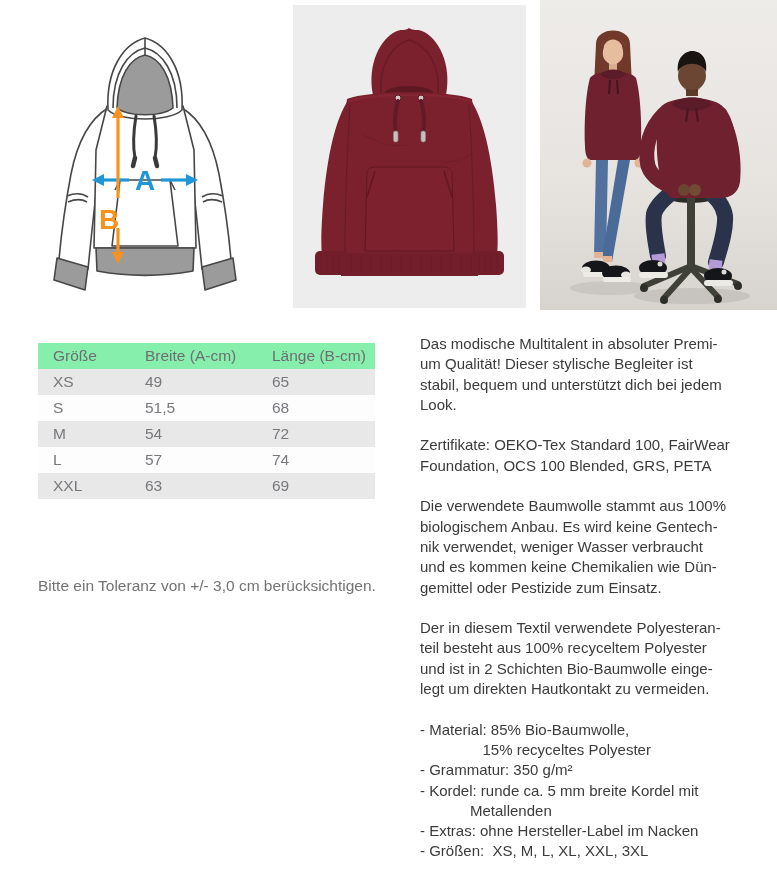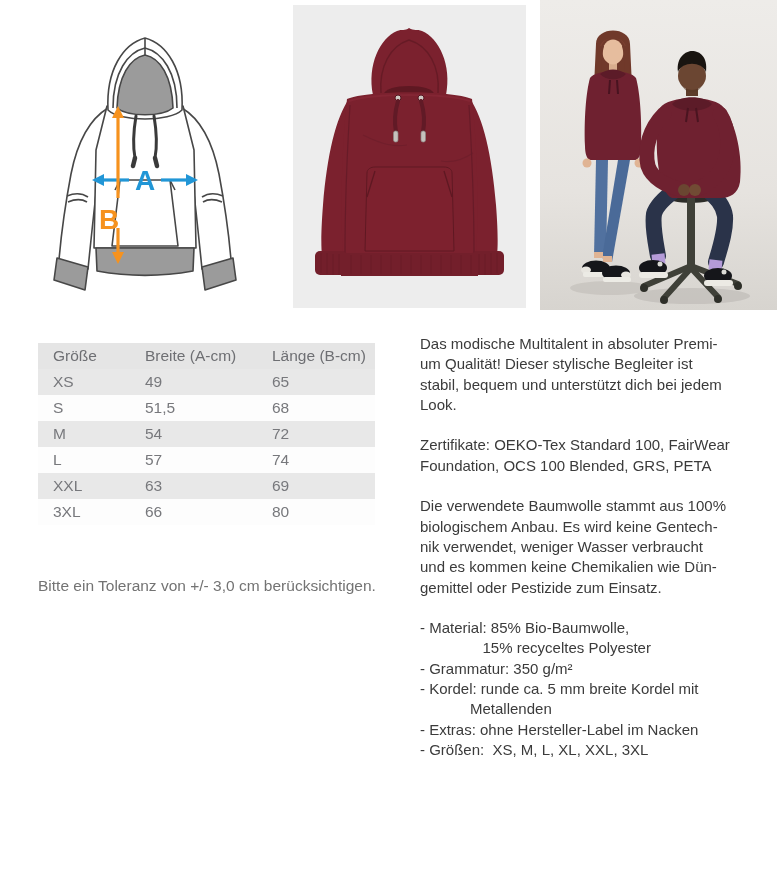--- a/index.html
+++ b/index.html
@@ -19,21 +19,21 @@
   .size-table {
     position:absolute; left:38px; top:343px; width:337px;
     border-collapse:collapse; table-layout:fixed;
     font-size:15.5px; color:#77787c;
   }
   .size-table col.c1 { width:107px; }
   .size-table col.c2 { width:127px; }
   .size-table col.c3 { width:103px; }
   .size-table th {
     font-weight:400; text-align:left; color:#6e6f73;
-    background:#e5e5e5; height:26px; padding:0;
+    background:#86efac; height:26px; padding:0;
   }
   .size-table td { height:26px; padding:0; }
   .size-table th:first-child, .size-table td:first-child { padding-left:15px; }
   .size-table tbody tr:nth-child(odd)  { background:#e8e8e8; }
   .size-table tbody tr:nth-child(even) { background:#fdfdfd; }
 
   .tolerance {
     position:absolute; left:38px; top:577px;
     font-size:15.5px; color:#737373;
   }
@@ -268,42 +268,41 @@
       <tr>
         <td>L</td>
         <td>57</td>
         <td>74</td>
       </tr>
       <tr>
         <td>XXL</td>
         <td>63</td>
         <td>69</td>
       </tr>
-      <tr>
-        <td>3XL</td>
-        <td>66</td>
-        <td>80</td>
-      </tr>
     </tbody>
   </table>
 
   <div class="tolerance">Bitte ein Toleranz von +/- 3,0 cm berücksichtigen.</div>
 
   <div class="description">
     <p>Das modische Multitalent in absoluter Premi-
 um Qualität! Dieser stylische Begleiter ist
 stabil, bequem und unterstützt dich bei jedem
 Look.</p>
     <p>Zertifikate: OEKO-Tex Standard 100, FairWear
 Foundation, OCS 100 Blended, GRS, PETA</p>
     <p>Die verwendete Baumwolle stammt aus 100%
 biologischem Anbau. Es wird keine Gentech-
 nik verwendet, weniger Wasser verbraucht
 und es kommen keine Chemikalien wie Dün-
 gemittel oder Pestizide zum Einsatz.</p>
+    <p>Der in diesem Textil verwendete Polyesteran-
+teil besteht aus 100% recyceltem Polyester
+und ist in 2 Schichten Bio-Baumwolle einge-
+legt um direkten Hautkontakt zu vermeiden.</p>
     <div>
       <div class="spec-line">- Material: 85% Bio-Baumwolle,</div>
       <div class="spec-line">               15% recyceltes Polyester</div>
       <div class="spec-line">- Grammatur: 350 g/m²</div>
       <div class="spec-line">- Kordel: runde ca. 5 mm breite Kordel mit</div>
       <div class="spec-line">            Metallenden</div>
       <div class="spec-line">- Extras: ohne Hersteller-Label im Nacken</div>
       <div class="spec-line">- Größen:  XS, M, L, XL, XXL, 3XL</div>
     </div>
   </div>

